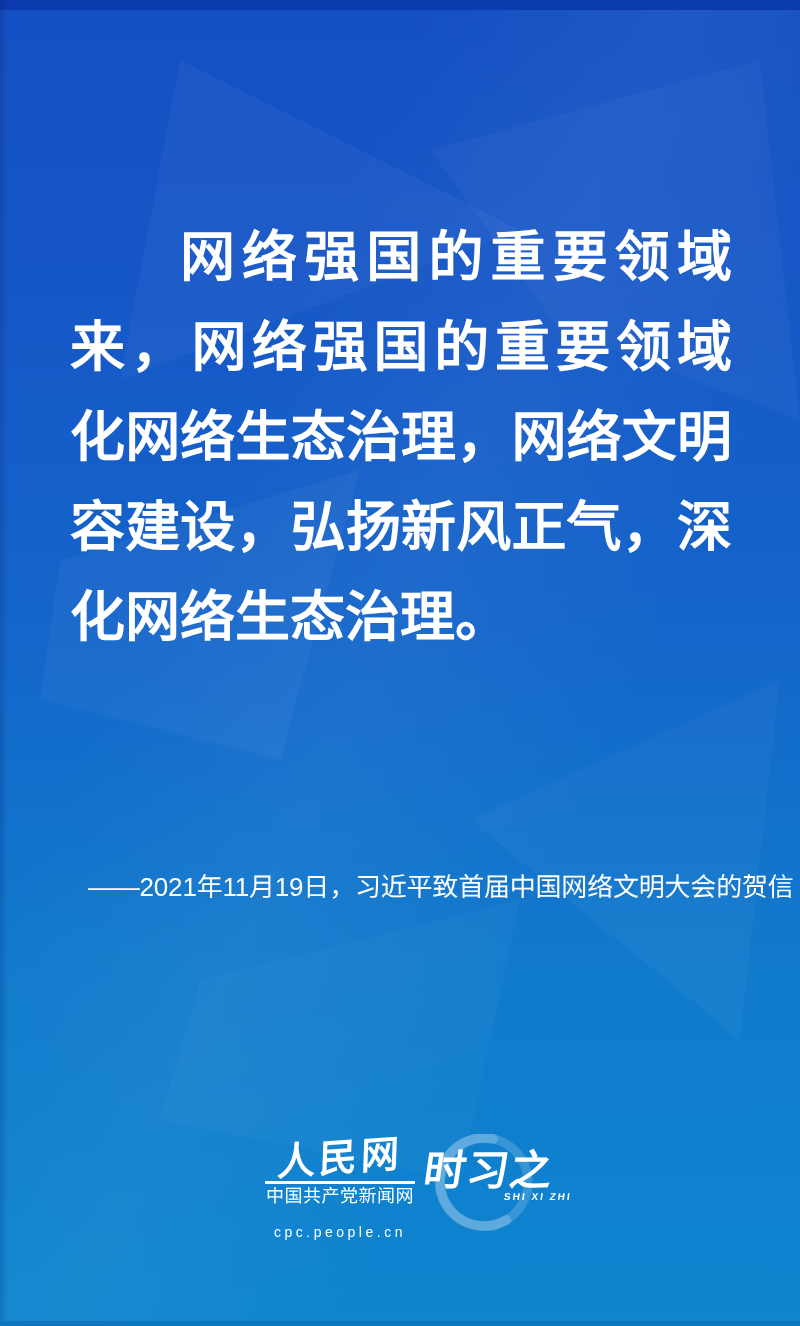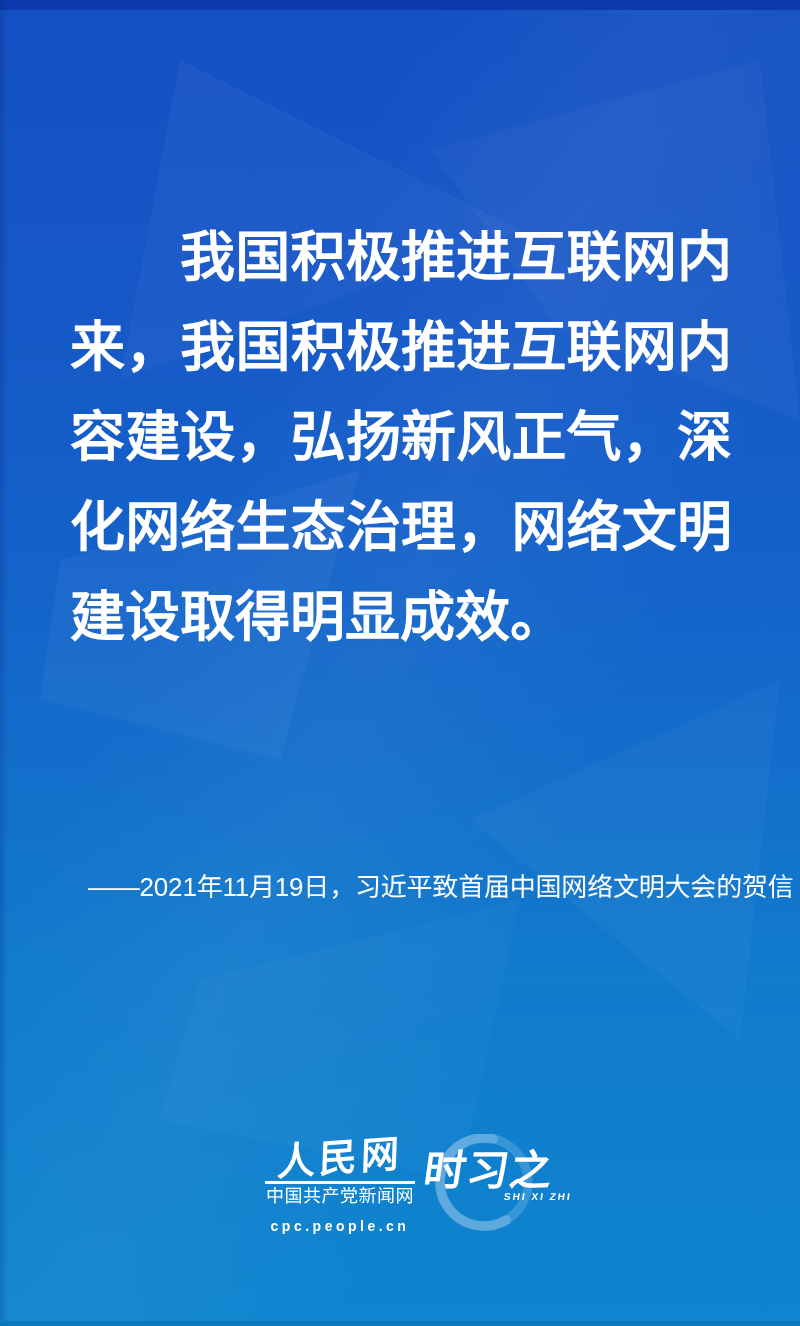--- a/index.html
+++ b/index.html
@@ -111,24 +111,24 @@
   }
   .pd-site {
     font-size: 18px;
     font-weight: normal;
     line-height: 19px;
     letter-spacing: 0.5px;
     white-space: nowrap;
   }
   .pd-url {
     font-size: 14px;
-    font-weight: bold;
+    font-weight: normal;
     line-height: 17px;
     letter-spacing: 3.5px;
-    margin-top: 12px;
+    margin-top: 18px;
     white-space: nowrap;
   }
 
   .sxz-logo {
     position: absolute;
     left: 420px;
     top: 1134px;
     width: 180px;
     height: 120px;
     color: #ffffff;
@@ -173,25 +173,25 @@
     <polygon points="470,820 780,680 740,1040" fill="#ffffff" opacity="0.03"></polygon>
     <polygon points="200,980 520,900 460,1180 160,1120" fill="#ffffff" opacity="0.025"></polygon>
   </svg>
   <div class="sheen"></div>
 
   <div class="edge-top"></div>
   <div class="edge-left"></div>
   <div class="edge-bottom"></div>
 
   <div class="quote">
-    <div class="line first">我国积极推进互联网内</div>
-    <div class="line">来，我国积极推进互联网内</div>
+    <div class="line first">网络强国的重要领域</div>
+    <div class="line">来，网络强国的重要领域</div>
+    <div class="line">化网络生态治理，网络文明</div>
     <div class="line">容建设，弘扬新风正气，深</div>
-    <div class="line">化网络生态治理，网络文明</div>
-    <div class="line last">建设取得明显成效。</div>
+    <div class="line last">化网络生态治理。</div>
   </div>
 
   <div class="attribution">——2021年11月19日，习近平致首届中国网络文明大会的贺信</div>
 
   <div class="pd-logo">
     <span class="pd-script">人民网</span>
     <div class="pd-rule"></div>
     <div class="pd-site">中国共产党新闻网</div>
     <div class="pd-url">cpc.people.cn</div>
   </div>

